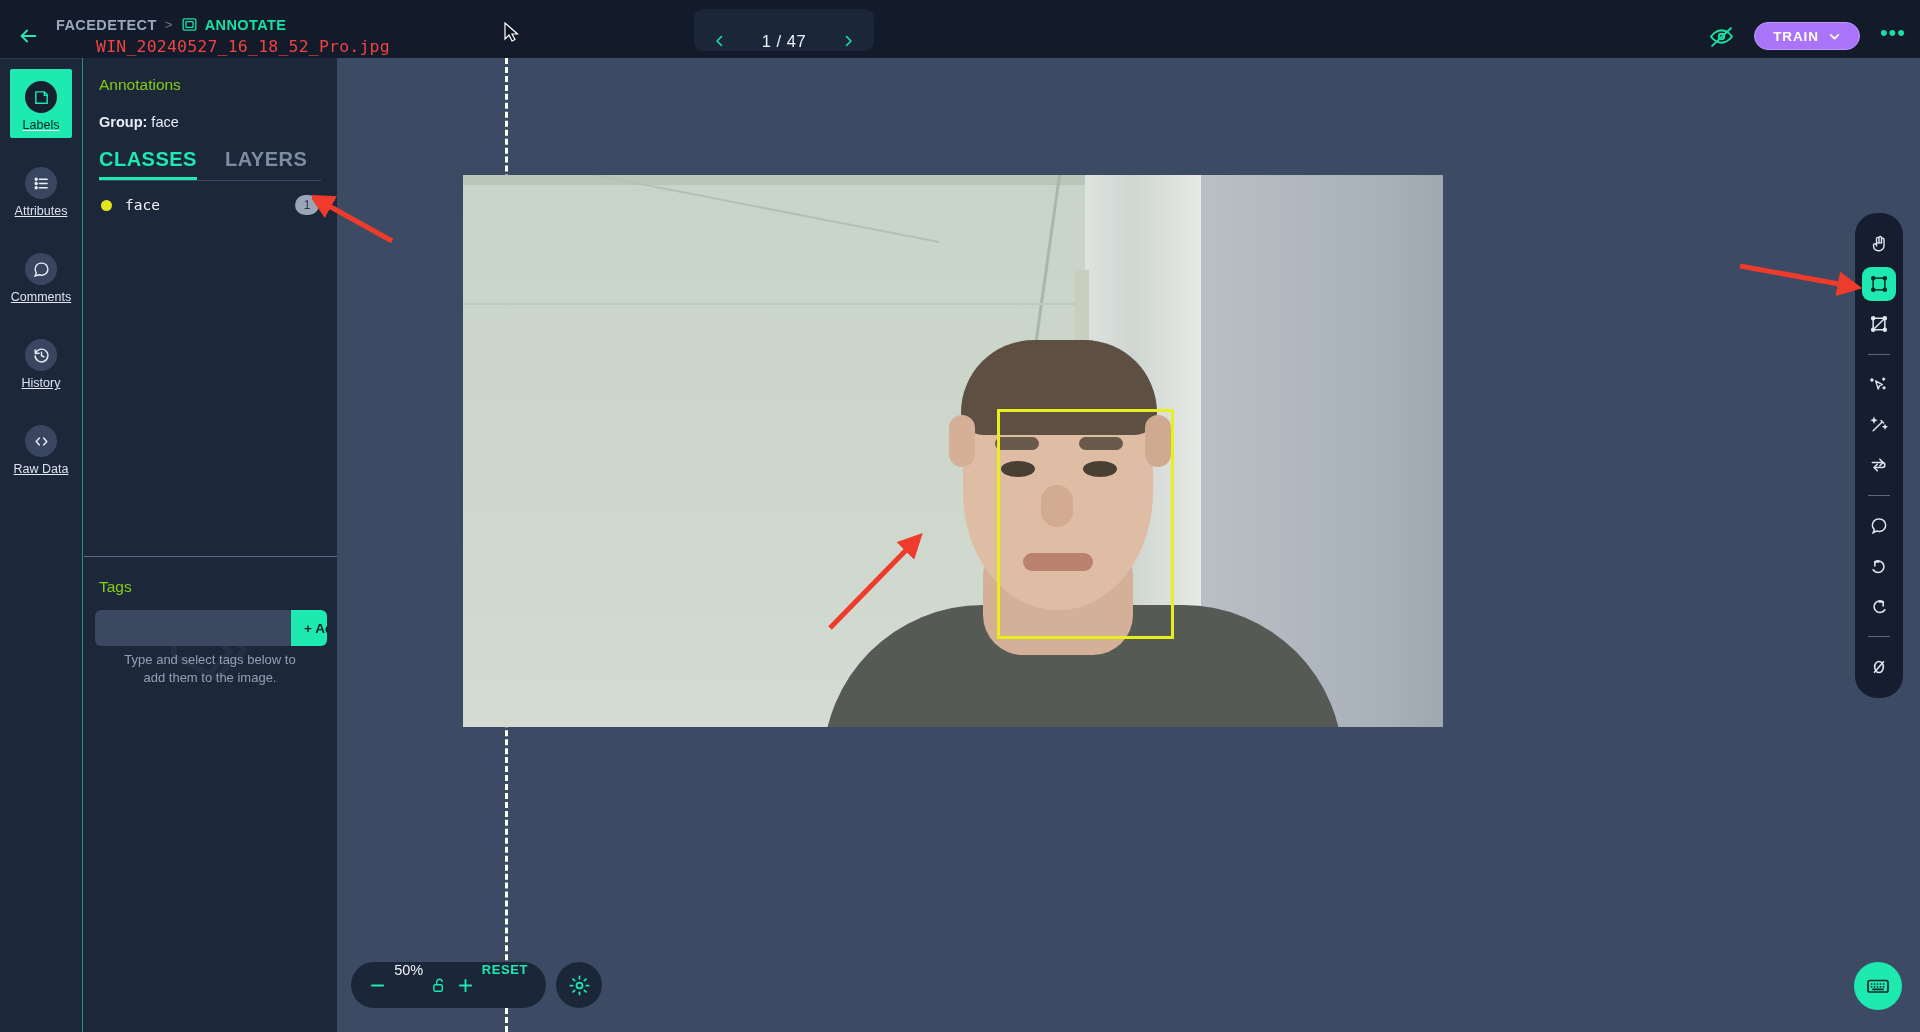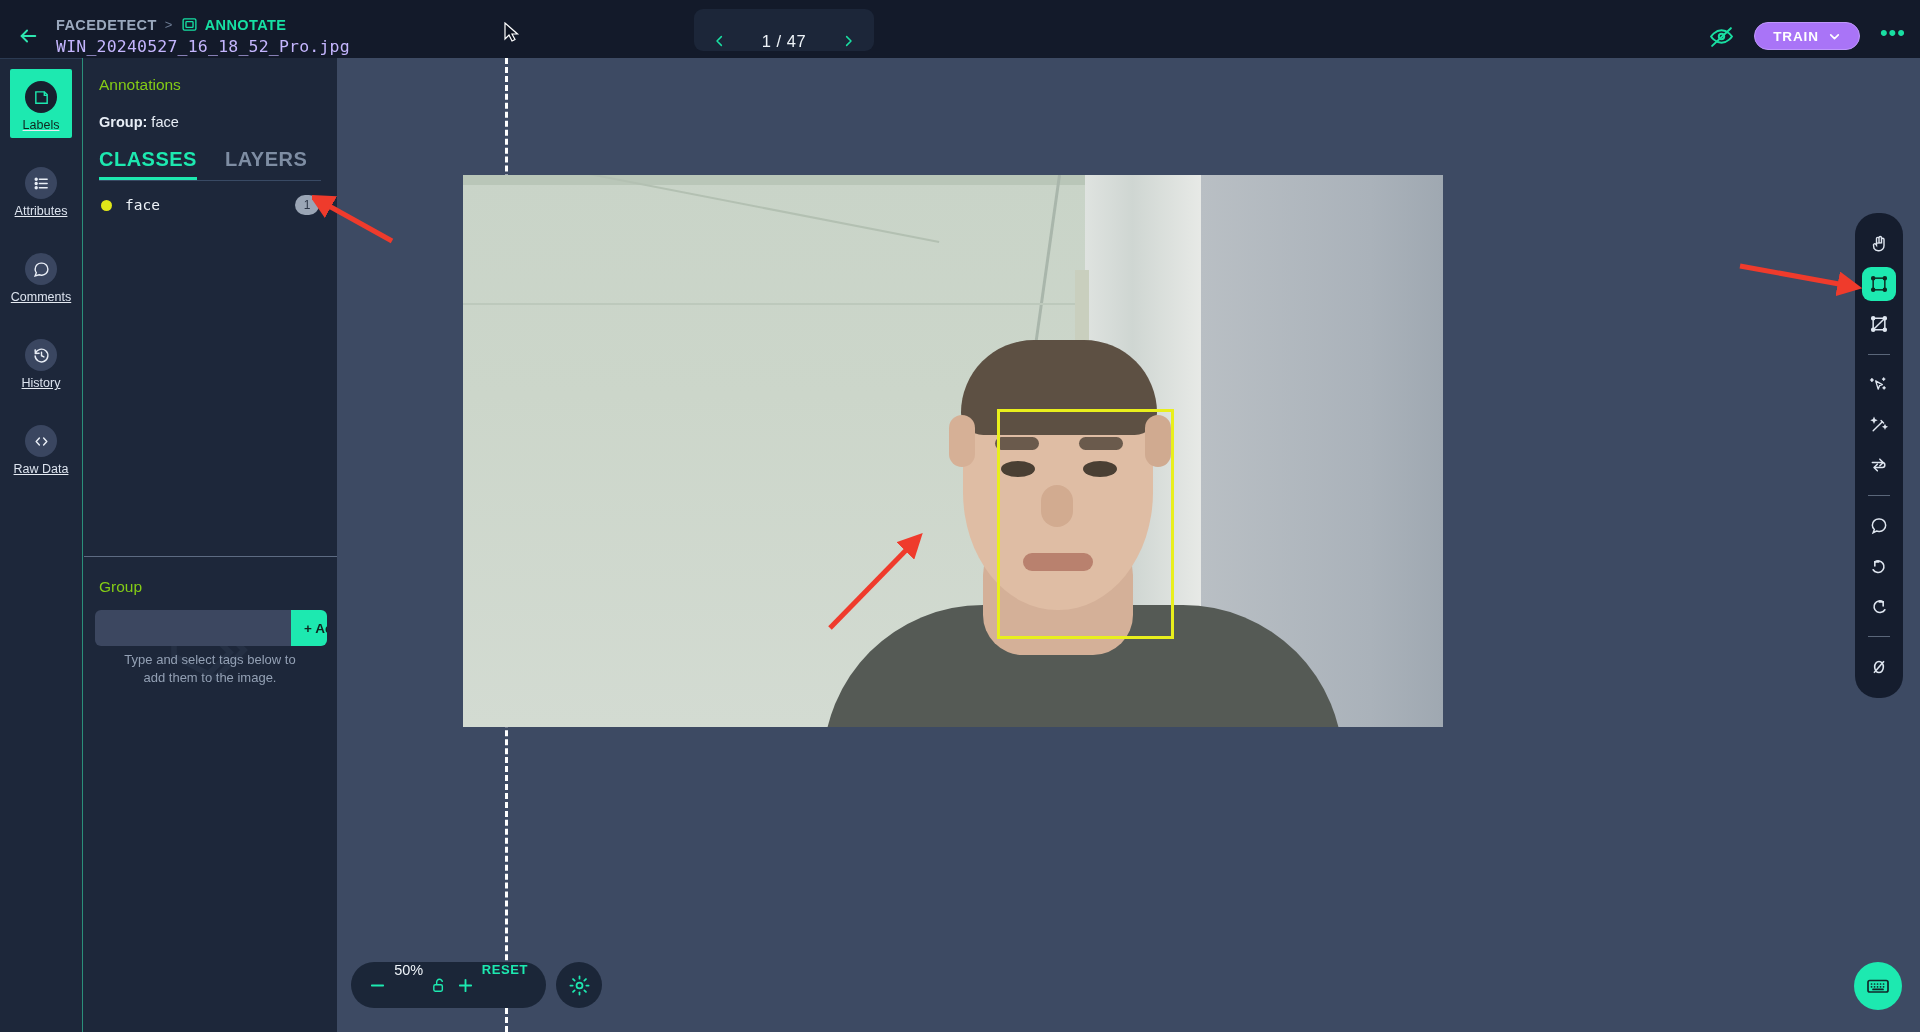--- a/index.html
+++ b/index.html
@@ -22,21 +22,21 @@
     width:56px; height:72px; display:flex; align-items:center; justify-content:center;
     color:#2ee6b0; cursor:pointer;
   }
   .back-btn svg { width:22px; height:22px; }
   .title-block { display:flex; flex-direction:column; justify-content:center; gap:4px; }
   .breadcrumb { display:flex; align-items:center; gap:8px; font-size:14.5px; font-weight:bold; letter-spacing:.4px; }
   .bc-project { color:#9aa8bd; }
   .bc-sep { color:#6c7b93; font-size:13px; font-weight:normal; }
   .bc-current { color:#16e0a3; display:flex; align-items:center; gap:7px; }
   .bc-current svg { width:17px; height:17px; }
-  .filename { font-family:"DejaVu Sans Mono", monospace; font-size:16.5px; color:#c4b5fd; letter-spacing:.2px; }
+  .filename { font-family:"DejaVu Sans Mono", monospace; font-size:16.5px; color:#ef4444; letter-spacing:.2px;margin-left:40px; }
 
   .cursor-arrow { position:absolute; left:504px; top:22px; width:16px; height:20px; pointer-events:none; }
 
   .pager {
     position:absolute; left:694px; top:9px; width:180px; height:42px;
     background:#1c2639; border-radius:9px;
     display:flex; align-items:flex-end; justify-content:space-between; padding:0 18px;
   }
   .pager-arrow { color:#19dfa2; cursor:pointer; display:flex; align-items:center; }
   .pager-arrow svg { width:15px; height:20px; }
@@ -252,21 +252,21 @@
         <span class="class-dot"></span>
         <span class="class-name">face</span>
         <span class="class-count">1</span>
       </div>
     </div>
 
     <div class="panel-div" style="top:498px;"></div>
 
     <div class="tags-sec">
       <div class="panel-sec" style="padding-top:20px;">
-        <div class="panel-h" style="margin-bottom:0;">Group</div>
+        <div class="panel-h" style="margin-bottom:0;">Tags</div>
       </div>
       <div class="tags-empty">
         <span class="wm">
           <svg viewBox="0 0 24 24" fill="none" stroke="currentColor" stroke-width="1.4">
               <path d="M3 12.5V5.5A2.5 2.5 0 0 1 5.5 3h7l8 8-7 7z"></path>
               <path d="M7.5 8.2h.01"></path>
               <path d="M9 3.6l8 8-6 6"></path>
             </svg>
         </span>
         <div class="tags-title">No Tags Applied</div>

